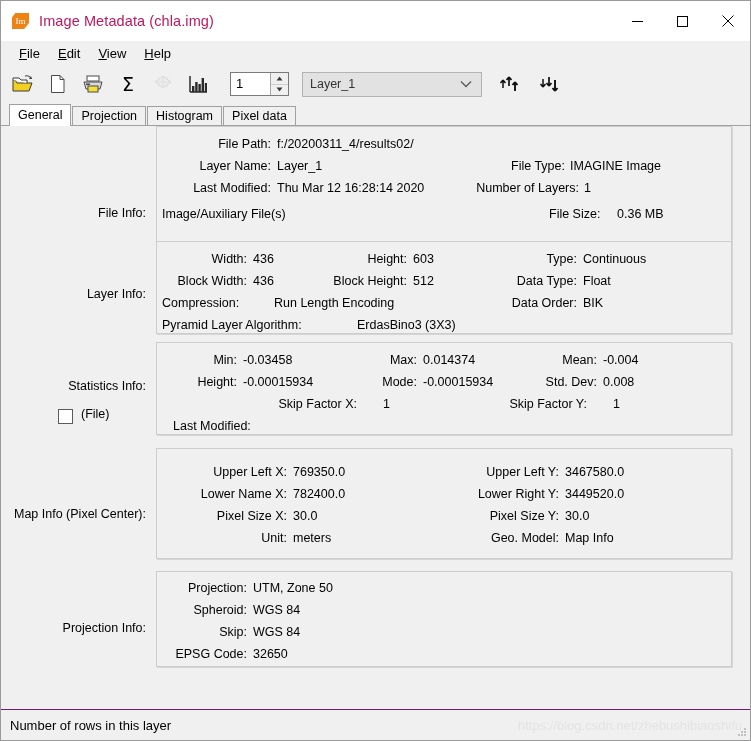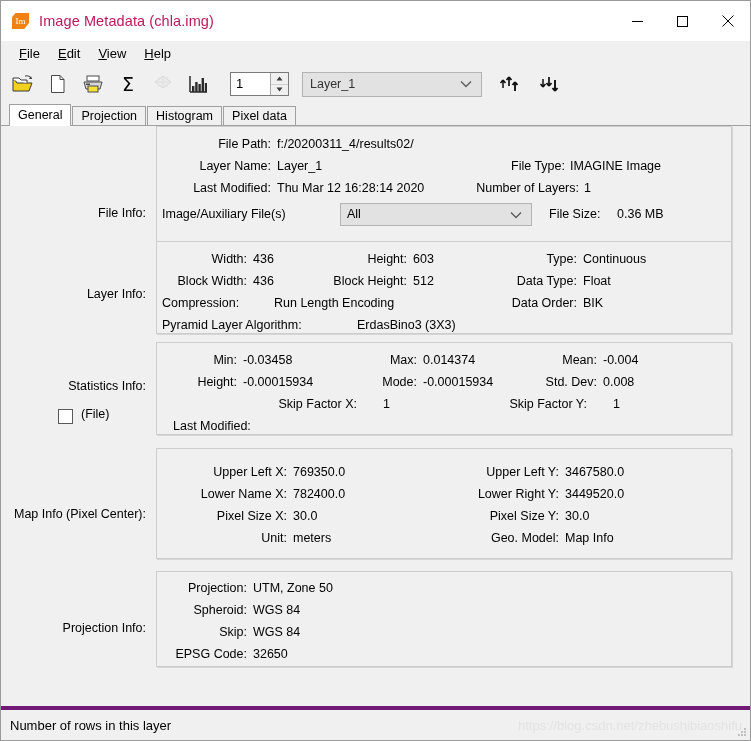--- a/index.html
+++ b/index.html
@@ -272,21 +272,21 @@
     position: absolute;
     left: 80px;
     top: 281px;
     font-size: 12.5px;
   }
 
   
   #statusbar {
     height: 30px;
     background: #f0f0f0;
-    border-top: 4px solid #701a75;
+    border-top: 1px solid #701a75;
     flex: none;
     display: flex;
     align-items: center;
     position: relative;
   }
   #status-text {
     padding-left: 9px;
     font-size: 13px;
   }
   #watermark {
@@ -463,28 +463,20 @@
         <span class="f" style="left:413px;">IMAGINE Image</span>
       </div>
       <div class="row">
         <span class="f lbl" style="left:0;width:114px;">Last Modified:</span>
         <span class="f" style="left:120px;">Thu Mar 12 16:28:14 2020</span>
         <span class="f lbl" style="left:270px;width:152px;">Number of Layers:</span>
         <span class="f" style="left:427px;">1</span>
       </div>
       <div class="row" style="height:30px;line-height:30px;">
         <span class="f" style="left:5px;top:0;">Image/Auxiliary File(s)</span>
-        <span style="position:absolute;left:183px;top:4px;width:192px;height:23px;background:#e2e2e2;border:1px solid #b4b4b4;box-sizing:border-box;">
-          <span style="position:absolute;left:6px;top:0;line-height:21px;font-size:12.5px;">All</span>
-          <span class="chev">
-            <svg width="12" height="8" viewBox="0 0 12 8">
-                <path d="M1 1.5 L6 6.5 L11 1.5" fill="none" stroke="#5a5a5a" stroke-width="1.3"></path>
-              </svg>
-          </span>
-        </span>
         <span class="f" style="left:392px;top:0;">File Size:</span>
         <span class="f" style="left:460px;top:0;">0.36 MB</span>
       </div>
     </div>
 
     <div class="sec-label" style="left:0;top:161px;width:145px;">Layer Info:</div>
     <div class="panel" style="top:115px;height:93px;">
       <div class="row" style="margin-top:6px;">
         <span class="f lbl" style="left:0;width:90px;">Width:</span>
         <span class="f" style="left:96px;">436</span>

